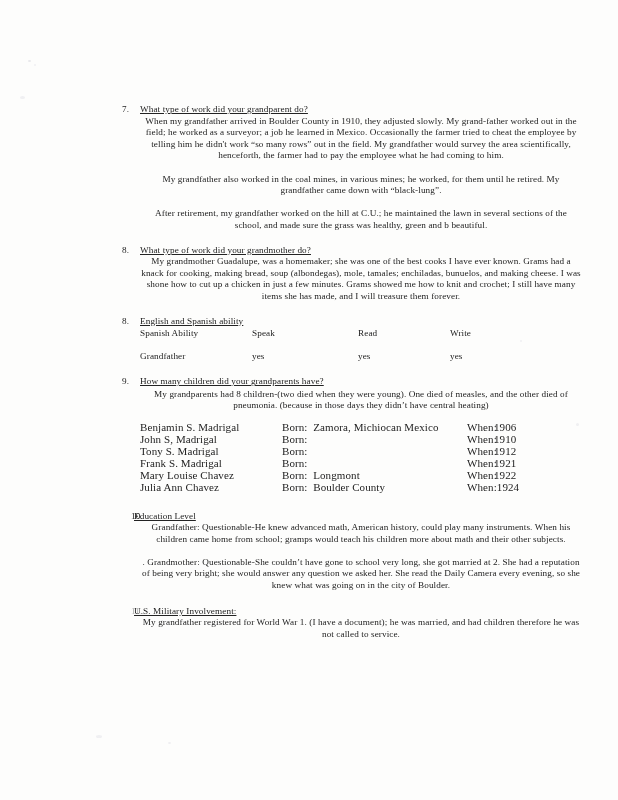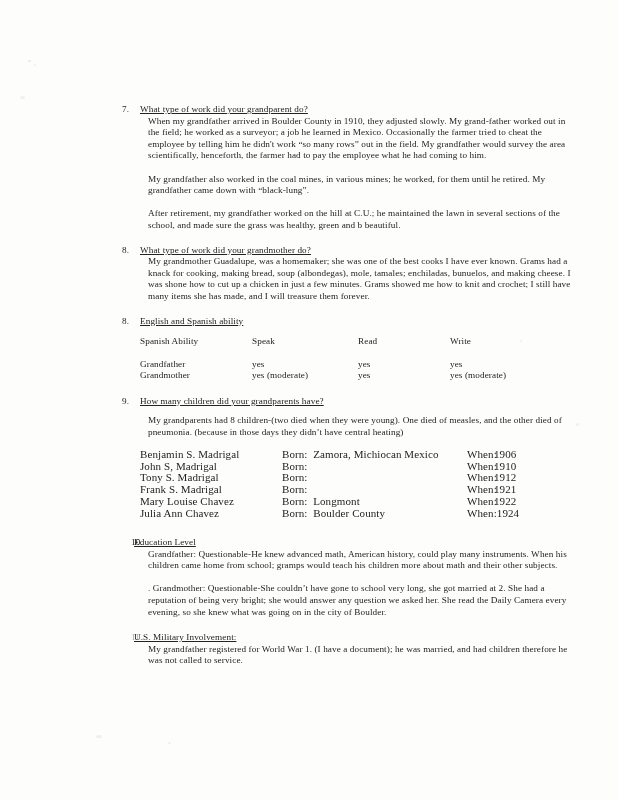--- a/index.html
+++ b/index.html
@@ -53,36 +53,36 @@
     position: absolute;
     left: 10px;
     top: 0;
     width: 16px;
     text-align: left;
   }
   .item.wide .num { left: 19px; width: 20px; }
   .item .qtext { display: block; text-decoration: underline; }
 
   .para {
-    margin: 8px;
-    text-align: left;
+    margin: 1px;
+    text-align: center;
   }
   .para + .para { margin-top: 11.6px; }
 
   .tight { margin-top: 0; }
 
   
   .faded {
     color: #8d8d8d;
     opacity: .75;
   }
 
   
   .ability {
-    margin-top: 9px;
+    margin-top: 1px;
     border-collapse: collapse;
     width: 430px;
     font-size: 9.2px;
     line-height: 11.6px;
   }
   .ability td {
     padding: 0;
     vertical-align: top;
     white-space: nowrap;
   }
@@ -156,26 +156,20 @@
         </tr>
         <tr class="spacer">
               <td colspan="4"></td>
             </tr>
         <tr>
           <td class="c0">Grandfather</td>
           <td class="c1">yes</td>
           <td class="c2">yes</td>
           <td class="c3">yes</td>
         </tr>
-        <tr>
-          <td class="c0">Grandmother</td>
-          <td class="c1">yes (moderate)</td>
-          <td class="c2">yes</td>
-          <td class="c3">yes (moderate)</td>
-        </tr>
       </tbody>
         </table>
     </div>
 
     <div class="item" style="margin-top:14px;">
       <span class="num">9.</span>
       <span class="qtext">How many children did your grandparents have?</span>
       <p class="para">My grandparents had 8 children-(two died when they were young). One died of measles, and the other died of pneumonia. (because in those days they didn’t have central heating)</p>
 
       <table class="children">

